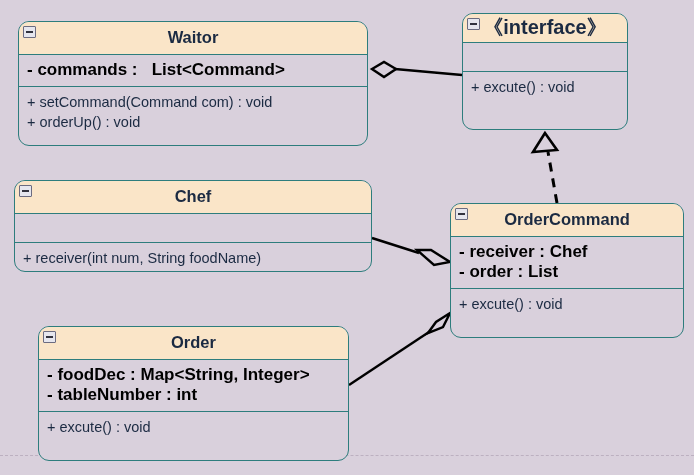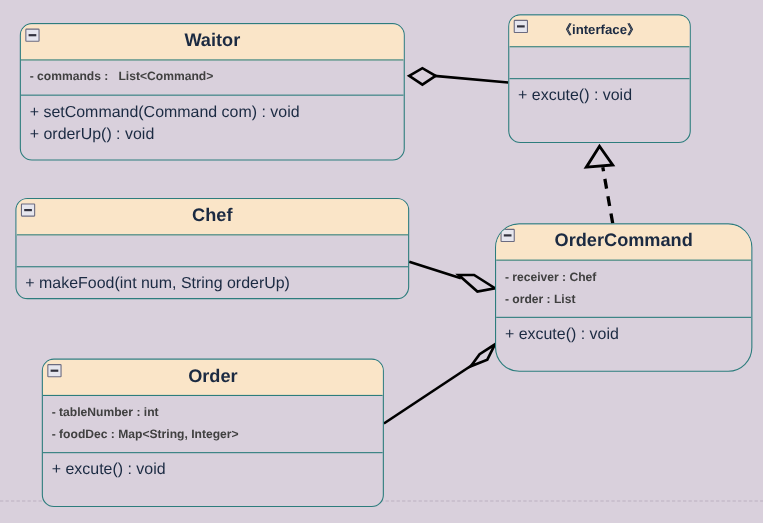--- a/index.html
+++ b/index.html
@@ -59,33 +59,33 @@
     line-height: 19px;
     padding: 6px 4px 7px 4px;
     position: relative;
   }
   .uml-header.iface {
     padding: 4px 4px 5px 4px;
     line-height: 19px;
   }
   .stereotype {
     display: block;
-    font-size: 12px;
+    font-size: 20px;
     font-weight: bold;
     letter-spacing: 0px;
   }
   .class-name {
     display: block;
     text-align: center;
   }
   .uml-attrs {
     border-bottom: 1.4px solid #2d7d7d;
     padding: 5px 8px 6px 8px;
-    color: #404040;
-    font-size: 11px;
+    color: #000000;
+    font-size: 17px;
     font-weight: bold;
     line-height: 20px;
     min-height: 20px;
   }
   .uml-attrs.empty {
     padding: 0;
     height: 28px;
     min-height: 0;
   }
   .uml-ops {
@@ -117,21 +117,21 @@
     left: 2px;
     top: 4px;
     width: 7px;
     height: 2px;
     background: #32323e;
   }
   
   #box-waitor       { left: 18px;  top: 21px;  width: 350px; height: 125px; }
   #box-command      { left: 462px; top: 13px;  width: 166px; height: 117px; }
   #box-chef         { left: 14px;  top: 180px; width: 358px; height: 92px; }
-  #box-ordercommand { left: 450px; top: 203px; width: 234px; height: 135px; border-radius: 22px; }
+  #box-ordercommand { left: 450px; top: 203px; width: 234px; height: 135px; }
   #box-order        { left: 38px;  top: 326px; width: 311px; height: 135px; }
 </style>
 </head>
 <body>
 
 <div id="canvas">
 
   <div class="guideline" style="top:455px"></div>
 
   <svg id="connectors" viewBox="0 0 694 475" width="694" height="475">
@@ -182,21 +182,21 @@
     </div>
   </div>
 
   <div class="uml-box" id="box-chef">
     <div class="uml-header">
       <span class="collapse-icon"></span>
       <span class="class-name">Chef</span>
     </div>
     <div class="uml-attrs empty"></div>
     <div class="uml-ops">
-      <span class="member">+ makeFood(int num, String orderUp)</span>
+      <span class="member">+ receiver(int num, String foodName)</span>
     </div>
   </div>
 
   <div class="uml-box" id="box-ordercommand">
     <div class="uml-header">
       <span class="collapse-icon"></span>
       <span class="class-name">OrderCommand</span>
     </div>
     <div class="uml-attrs">
       <span class="member">- receiver : Chef</span>
@@ -206,21 +206,21 @@
       <span class="member">+ excute() : void</span>
     </div>
   </div>
 
   <div class="uml-box" id="box-order">
     <div class="uml-header">
       <span class="collapse-icon"></span>
       <span class="class-name">Order</span>
     </div>
     <div class="uml-attrs">
+      <span class="member">- foodDec : Map&lt;String, Integer&gt;</span>
       <span class="member">- tableNumber : int</span>
-      <span class="member">- foodDec : Map&lt;String, Integer&gt;</span>
     </div>
     <div class="uml-ops">
       <span class="member">+ excute() : void</span>
     </div>
   </div>
 
 </div>
 
 </body></html>

